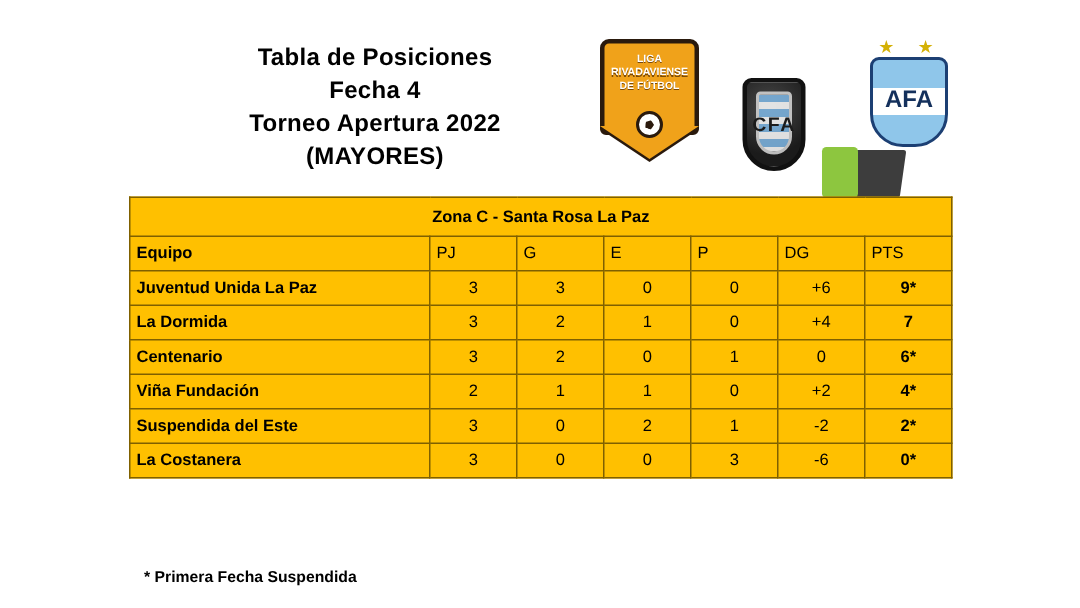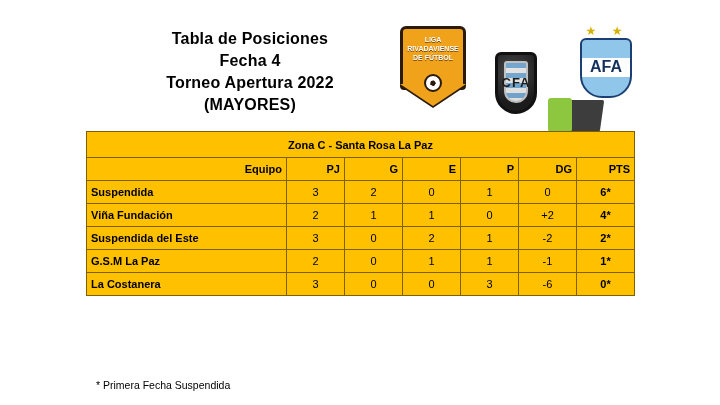--- a/index.html
+++ b/index.html
@@ -240,44 +240,44 @@
     padding: 0 4px;
     box-sizing: border-box;
   }
   .zone-title {
     text-align: center;
     font-weight: bold;
     font-size: 12px;
     height: 26px !important;
   }
   thead th {
-    text-align: right;
-    font-weight: bold;
+    text-align: left;
+    font-weight: normal;
     font-size: 11.5px;
   }
   th.col-team, td.col-team {
     text-align: left;
     padding-left: 8px;
     font-weight: bold;
   }
-  th.col-team { text-align: right; padding-left: 4px; }
+  th.col-team { text-align: left; padding-left: 4px; }
   td.num {
     text-align: center;
     font-weight: normal;
   }
   td.pts {
     text-align: center;
     font-weight: bold;
   }
   .footnote {
     position: absolute;
     left: 96px;
     top: 379px;
     font-size: 10.5px;
-    font-weight: normal;
+    font-weight: bold;
     color: #000000;
   }
 </style>
 </head>
 <body>
 
 <div class="header">
 
   <div class="title-block">
     <span class="title-line">Tabla de Posiciones</span>
@@ -338,21 +338,39 @@
         <th>PJ</th>
         <th>G</th>
         <th>E</th>
         <th>P</th>
         <th>DG</th>
         <th>PTS</th>
       </tr>
     </thead>
     <tbody>
       <tr>
-        <td class="col-team">Suspendida</td>
+        <td class="col-team">Juventud Unida La Paz</td>
+        <td class="num">3</td>
+        <td class="num">3</td>
+        <td class="num">0</td>
+        <td class="num">0</td>
+        <td class="num">+6</td>
+        <td class="pts">9*</td>
+      </tr>
+      <tr>
+        <td class="col-team">La Dormida</td>
+        <td class="num">3</td>
+        <td class="num">2</td>
+        <td class="num">1</td>
+        <td class="num">0</td>
+        <td class="num">+4</td>
+        <td class="pts">7</td>
+      </tr>
+      <tr>
+        <td class="col-team">Centenario</td>
         <td class="num">3</td>
         <td class="num">2</td>
         <td class="num">0</td>
         <td class="num">1</td>
         <td class="num">0</td>
         <td class="pts">6*</td>
       </tr>
       <tr>
         <td class="col-team">Viña Fundación</td>
         <td class="num">2</td>
@@ -365,29 +383,20 @@
       <tr>
         <td class="col-team">Suspendida del Este</td>
         <td class="num">3</td>
         <td class="num">0</td>
         <td class="num">2</td>
         <td class="num">1</td>
         <td class="num">-2</td>
         <td class="pts">2*</td>
       </tr>
       <tr>
-        <td class="col-team">G.S.M La Paz</td>
-        <td class="num">2</td>
-        <td class="num">0</td>
-        <td class="num">1</td>
-        <td class="num">1</td>
-        <td class="num">-1</td>
-        <td class="pts">1*</td>
-      </tr>
-      <tr>
         <td class="col-team">La Costanera</td>
         <td class="num">3</td>
         <td class="num">0</td>
         <td class="num">0</td>
         <td class="num">3</td>
         <td class="num">-6</td>
         <td class="pts">0*</td>
       </tr>
     </tbody>
   </table>

